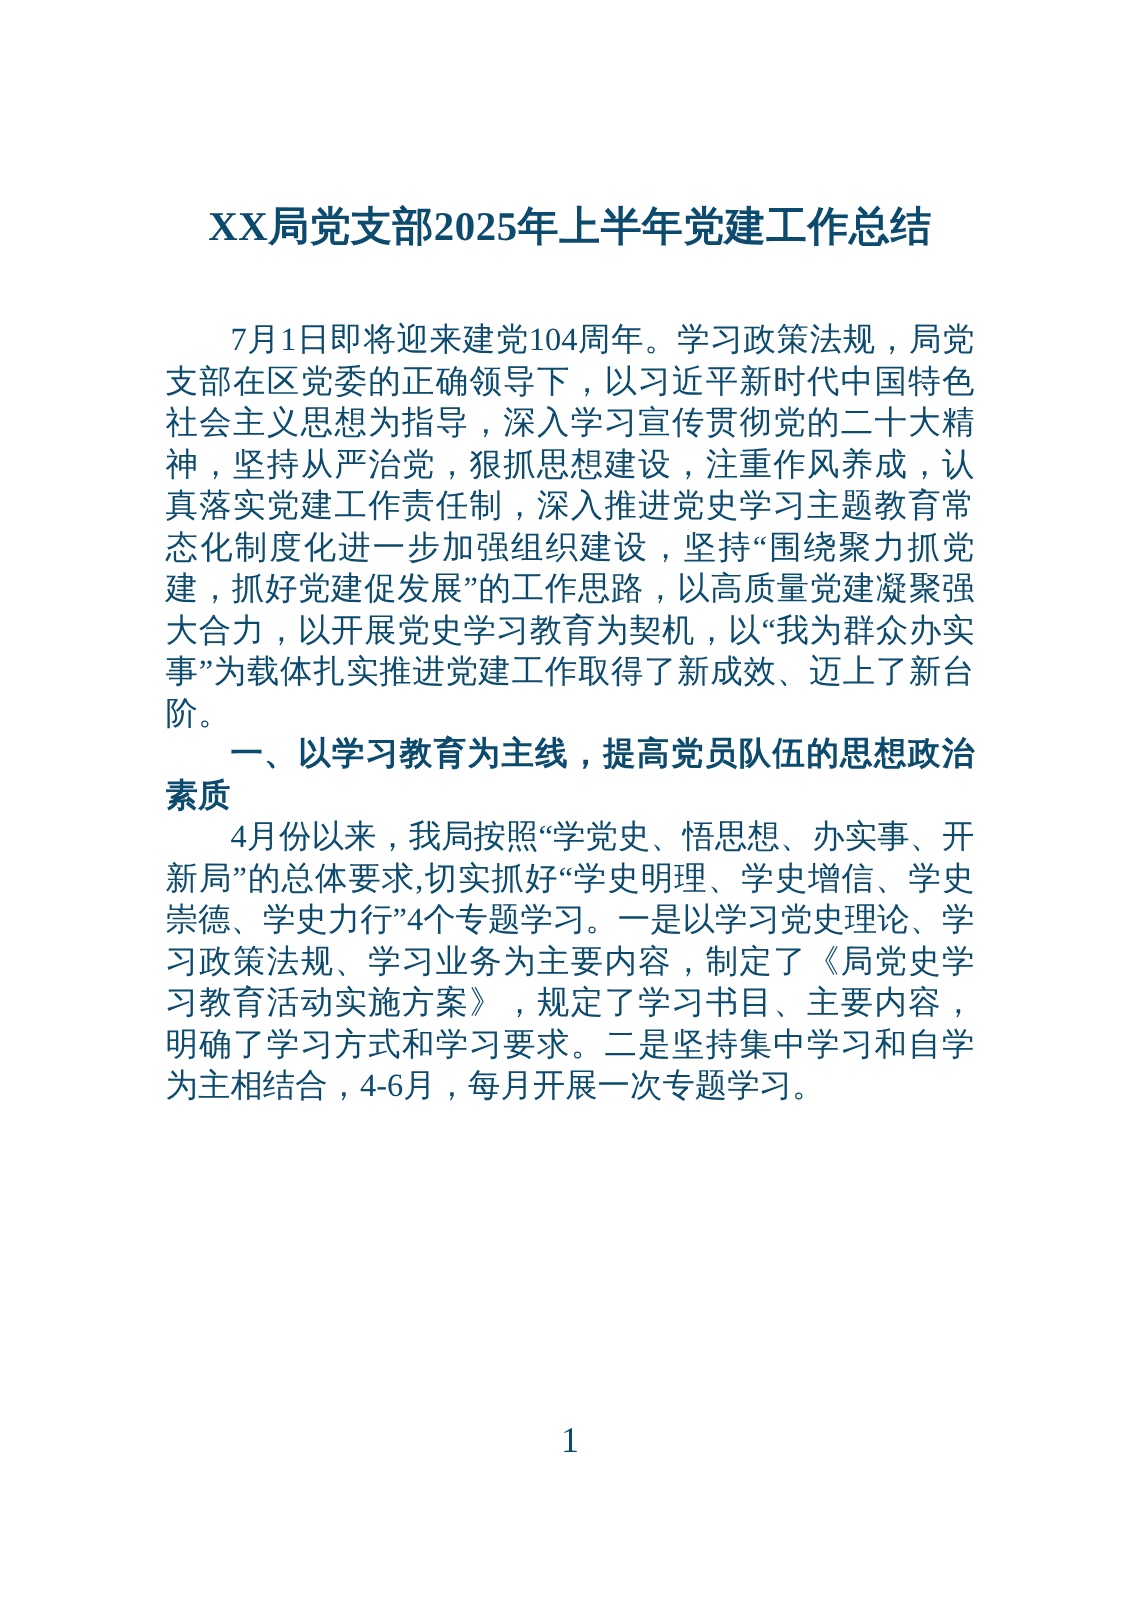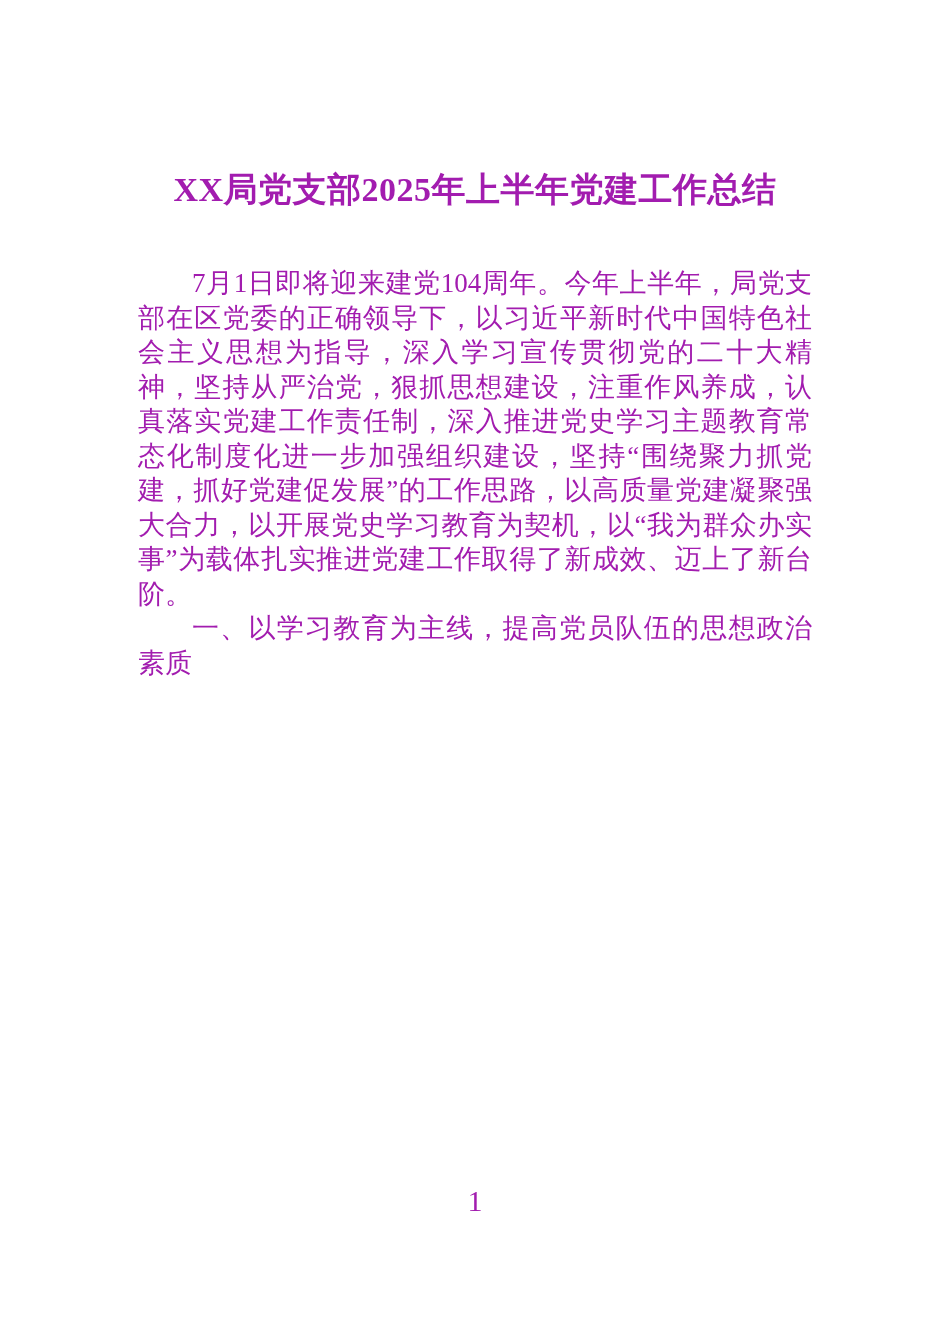--- a/index.html
+++ b/index.html
@@ -5,21 +5,21 @@
   html, body {
     margin: 0;
     padding: 0;
     background: #ffffff;
   }
   .page {
     position: relative;
     width: 950px;
     height: 1344px;
     background: #ffffff;
-    color: #a21caf;
+    color: #0c4a6e;
     font-family: "Liberation Serif", serif;
     overflow: hidden;
   }
   .doc-title {
     position: absolute;
     top: 168px;
     left: 137px;
     width: 676px;
     margin: 0;
     text-align: center;
@@ -41,40 +41,41 @@
     text-justify: inter-ideograph;
   }
   .para {
     margin: 0;
     padding: 0;
     text-indent: 2em;
     word-break: break-all;
   }
   .para.heading {
     
-    font-weight: 400;
+    font-weight: 700;
   }
   .page-number {
     position: absolute;
     top: 1184px;
     left: 0;
     width: 950px;
     text-align: center;
     font-size: 30px;
     line-height: 34px;
     font-family: "Liberation Serif", serif;
   }
 </style>
 </head>
 <body>
 
 <div class="page">
 
   <h1 class="doc-title">XX局党支部2025年上半年党建工作总结</h1>
 
   <div class="doc-body">
-    <p class="para">7月1日即将迎来建党104周年。今年上半年，局党支部在区党委的正确领导下，以习近平新时代中国特色社会主义思想为指导，深入学习宣传贯彻党的二十大精神，坚持从严治党，狠抓思想建设，注重作风养成，认真落实党建工作责任制，深入推进党史学习主题教育常态化制度化进一步加强组织建设，坚持“围绕聚力抓党建，抓好党建促发展”的工作思路，以高质量党建凝聚强大合力，以开展党史学习教育为契机，以“我为群众办实事”为载体扎实推进党建工作取得了新成效、迈上了新台阶。</p>
+    <p class="para">7月1日即将迎来建党104周年。学习政策法规，局党支部在区党委的正确领导下，以习近平新时代中国特色社会主义思想为指导，深入学习宣传贯彻党的二十大精神，坚持从严治党，狠抓思想建设，注重作风养成，认真落实党建工作责任制，深入推进党史学习主题教育常态化制度化进一步加强组织建设，坚持“围绕聚力抓党建，抓好党建促发展”的工作思路，以高质量党建凝聚强大合力，以开展党史学习教育为契机，以“我为群众办实事”为载体扎实推进党建工作取得了新成效、迈上了新台阶。</p>
     <p class="para heading">一、以学习教育为主线，提高党员队伍的思想政治素质</p>
+    <p class="para">4月份以来，我局按照“学党史、悟思想、办实事、开新局”的总体要求,切实抓好“学史明理、学史增信、学史崇德、学史力行”4个专题学习。一是以学习党史理论、学习政策法规、学习业务为主要内容，制定了《局党史学习教育活动实施方案》，规定了学习书目、主要内容，明确了学习方式和学习要求。二是坚持集中学习和自学为主相结合，4-6月，每月开展一次专题学习。</p>
   </div>
 
   <div class="page-number">1</div>
 
 </div>
 
 </body></html>

